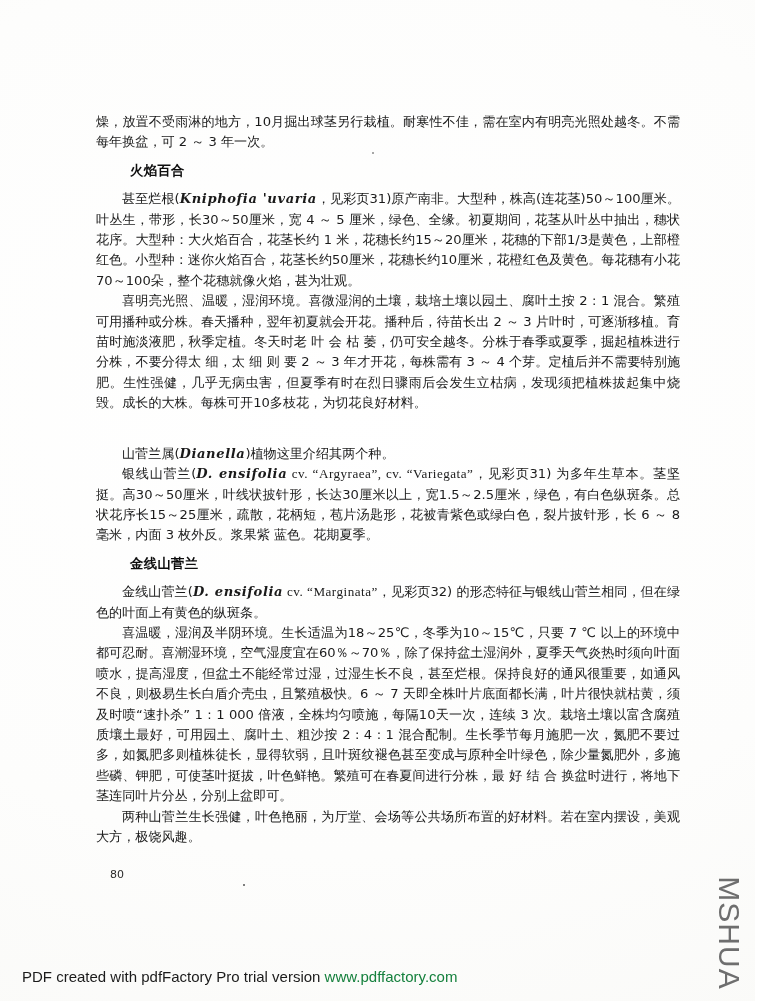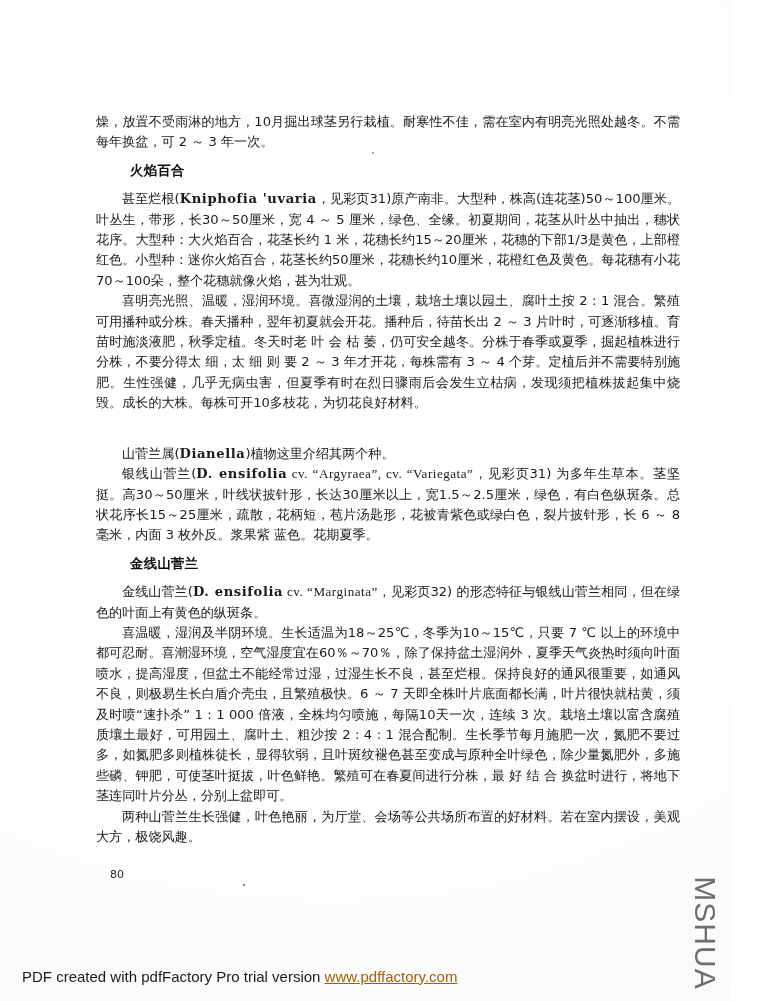--- a/index.html
+++ b/index.html
@@ -9,20 +9,21 @@
   }
   body {
     font-family: "DejaVu Sans", sans-serif;
   }
   .page {
     position: relative;
     width: 731px;
     height: 1001px;
     background: #ffffff;
     overflow: hidden;
+    padding-left: 24px;
   }
   
   .paper-tint {
     position: absolute;
     inset: 0;
     background:
       radial-gradient(ellipse 900px 700px at 45% 40%, #ffffff 0%, #fdfdfc 65%, #fafaf8 100%);
     pointer-events: none;
   }
   .scan-body {
@@ -47,20 +48,21 @@
     font-weight: 700;
     font-size: 13.3px;
     line-height: 20.4px;
     color: #0d0d0d;
     margin: 8px;
     text-indent: 26px;
     letter-spacing: 0.4px;
   }
   .latin {
     font-family: "DejaVu Serif", serif;
+    font-style: italic;
     font-weight: 700;
     letter-spacing: 0.6px;
   }
   .latin-up {
     font-family: Liberation Serif, serif;
     font-style: normal;
     letter-spacing: 0.5px;
   }
   .gap-lg { height: 30px; }
 
@@ -95,22 +97,21 @@
   .footer-note {
     position: absolute;
     left: 22px;
     top: 968px;
     font-family: "Liberation Sans", sans-serif;
     font-size: 15px;
     color: #1b1b1b;
     white-space: nowrap;
   }
   .footer-link {
-    color: #a16207;
-    text-decoration: underline;
+    color: #15803d;
   }
 
   .side-watermark {
     position: absolute;
     right: 6px;
     top: 868px;
     width: 40px;
     height: 130px;
   }
   .side-watermark span {

